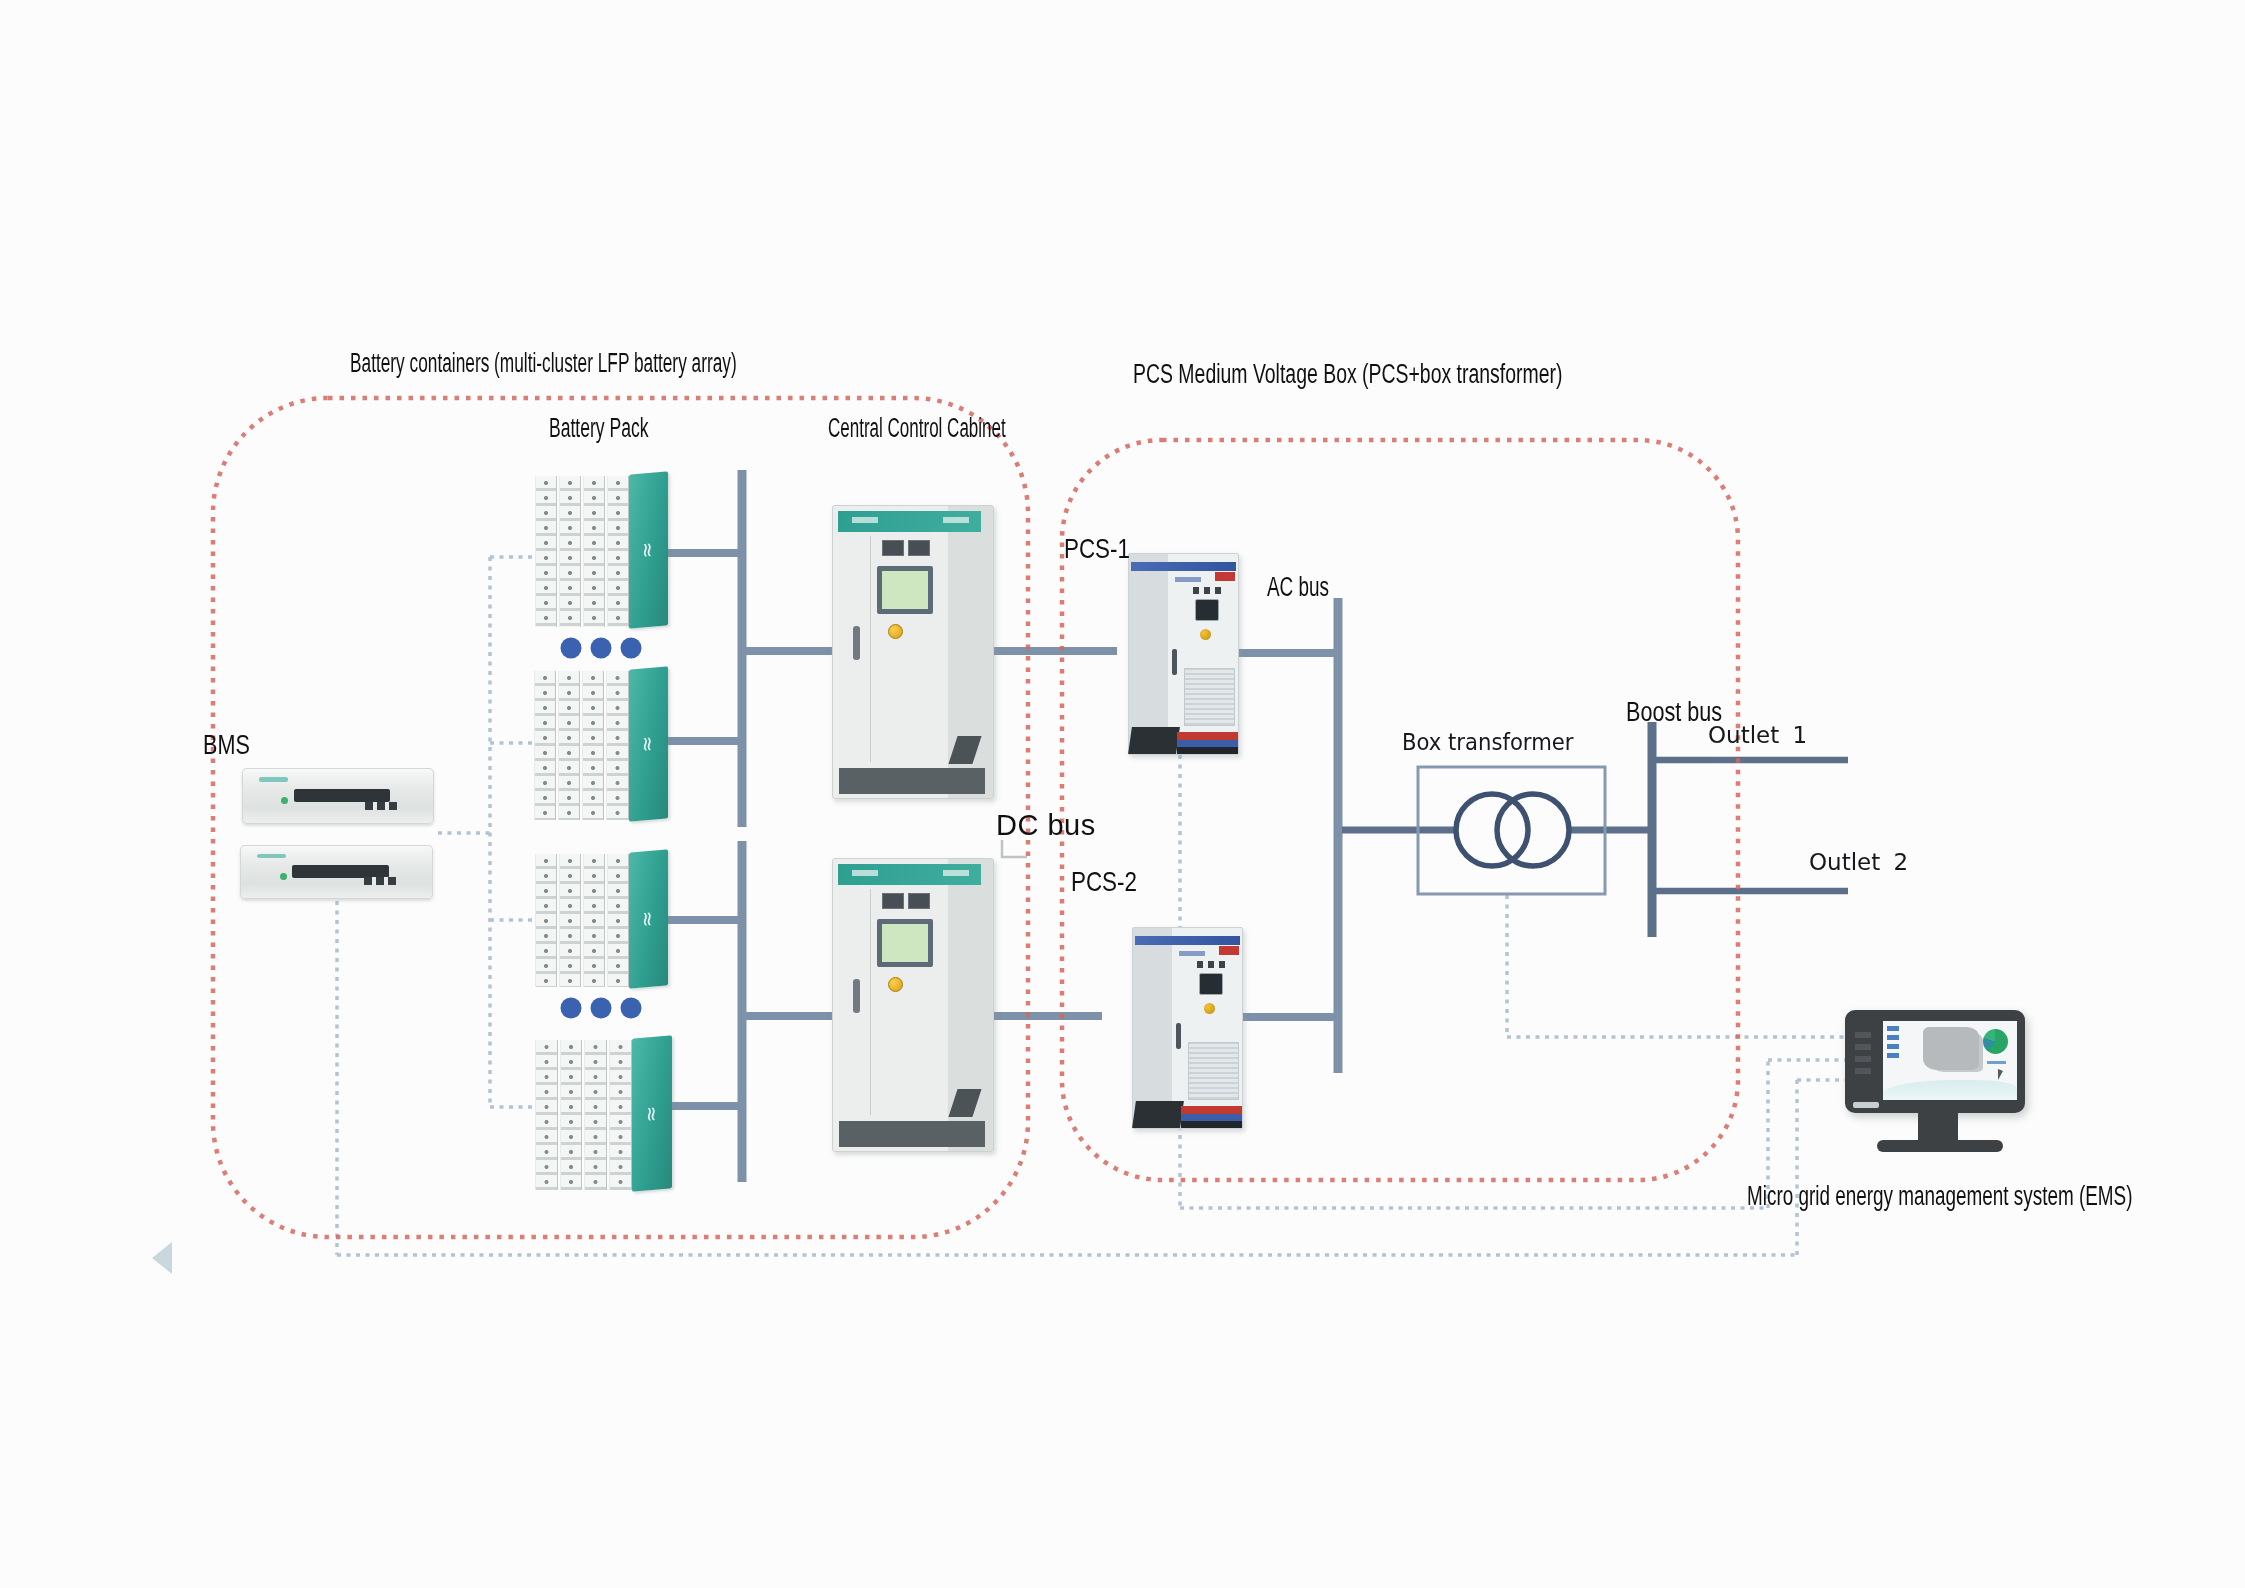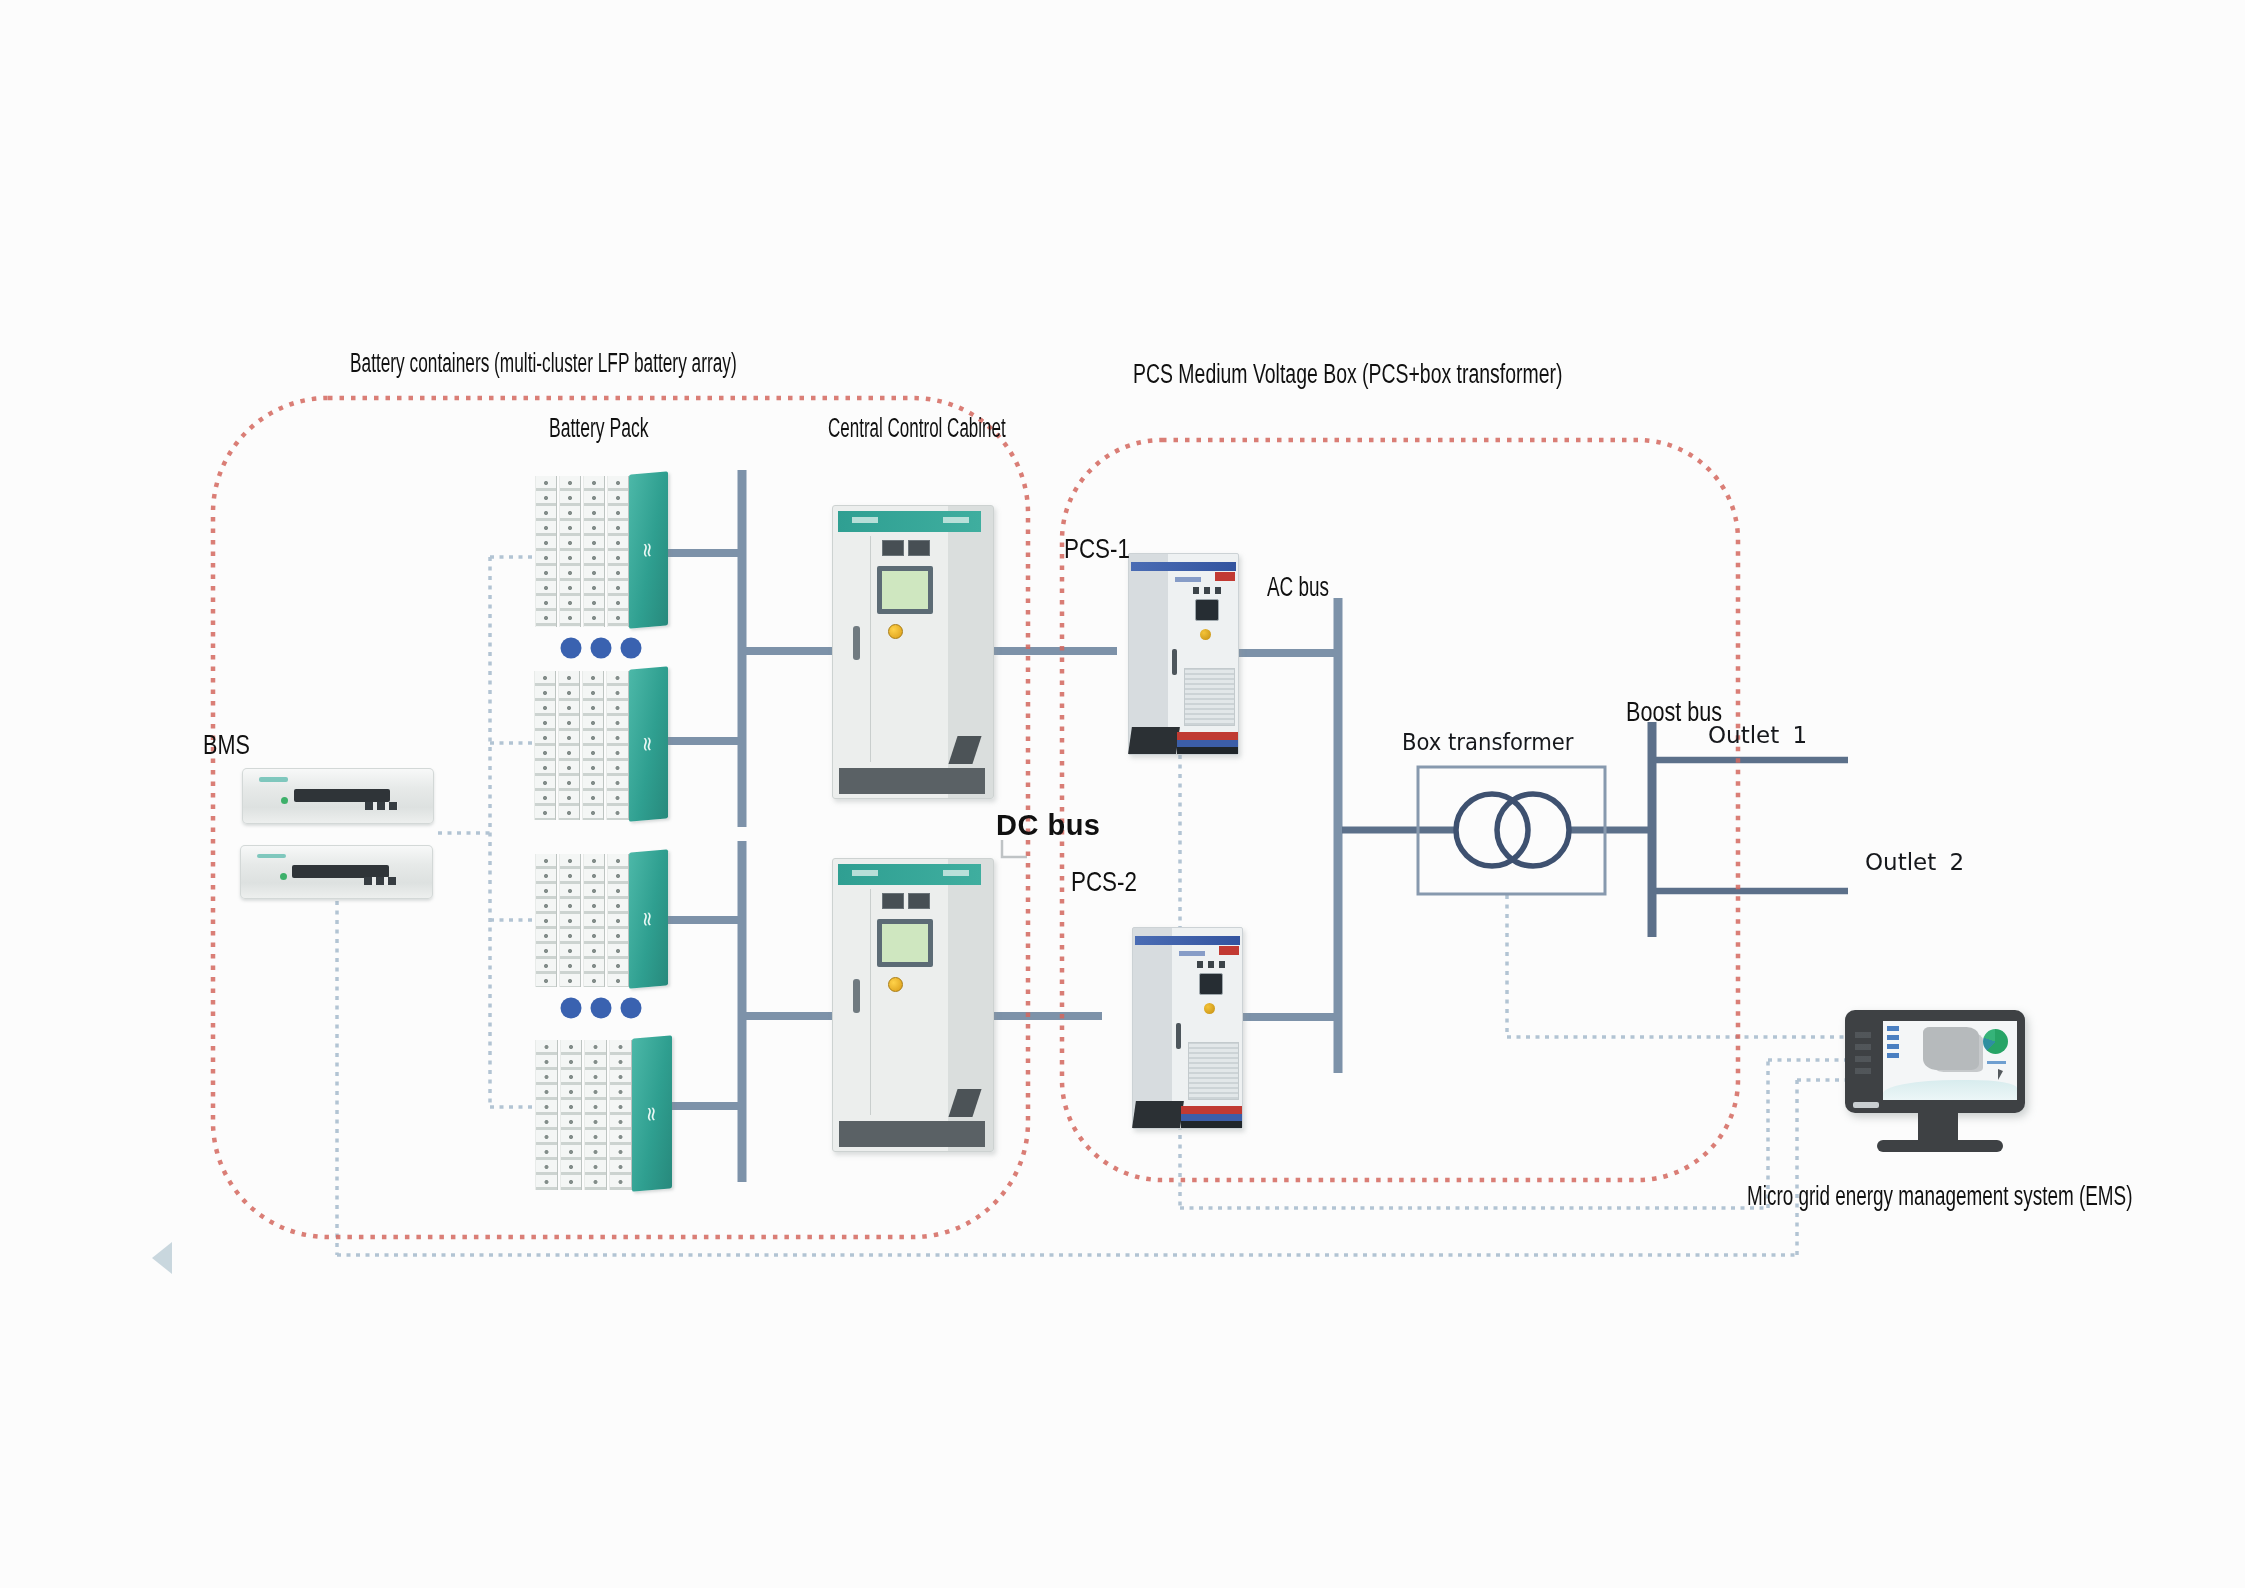--- a/index.html
+++ b/index.html
@@ -8,21 +8,21 @@
     background:#fcfcfc;font-family:"Liberation Sans",sans-serif;
   }
   svg.lines{position:absolute;left:0;top:0;z-index:1;}
   .dev{position:absolute;z-index:2;}
   .lbl{
     position:absolute;z-index:3;white-space:nowrap;color:#101010;
     font-family:"Liberation Sans",sans-serif;line-height:1.1;
     transform-origin:0 0;
   }
   .wide{font-family:"DejaVu Sans",sans-serif;color:#16181c;}
-  .bold{font-weight:bold;}
+  .bold{font-weight:normal;}
 
   
   .bms{background:linear-gradient(180deg,#f8f9f9 0%,#e7eae9 35%,#dde1e0 70%,#eef0ef 100%);
        border-radius:5px;box-shadow:0 2px 3px rgba(120,130,130,.25), inset 0 0 0 1px #d3d8d7;}
   .bms .slot{position:absolute;left:27%;top:37%;width:50%;height:24%;background:#2f3438;border-radius:2px;}
   .bms .ports{position:absolute;left:64%;top:60%;width:17%;height:15%;
        background:repeating-linear-gradient(90deg,#363c41 0 8px,#e8eaea 8px 12px);}
   .bms .led{position:absolute;left:20.5%;top:52%;width:7px;height:7px;border-radius:50%;background:#3db06a;}
   .bms .logo{position:absolute;left:9%;top:16%;width:15%;height:9%;background:#59b9ac;opacity:.75;border-radius:2px;}
 
@@ -310,16 +310,16 @@
 
   <div class="lbl bold" style="left:996px;top:810px;font-size:29px;letter-spacing:.5px;">DC bus</div>
 
   <div class="lbl" style="left:1064px;top:534px;font-size:28px;transform:scaleX(.8);">PCS-1</div>
   <div class="lbl" style="left:1071px;top:867px;font-size:28px;transform:scaleX(.8);">PCS-2</div>
   <div class="lbl" style="left:1267px;top:573px;font-size:27px;transform:scaleX(.7);">AC bus</div>
   <div class="lbl" style="left:1626px;top:698px;font-size:27px;transform:scaleX(.8);">Boost bus</div>
 
   <div class="lbl wide" style="left:1402px;top:730px;font-size:23px;transform:scaleX(.92);">Box transformer</div>
   <div class="lbl wide" style="left:1708px;top:723px;font-size:23px;word-spacing:6px;">Outlet 1</div>
-  <div class="lbl wide" style="left:1865px;top:850px;font-size:23px;word-spacing:6px;">Outlet 2</div>
+  <div class="lbl wide" style="left:1809px;top:850px;font-size:23px;word-spacing:6px;">Outlet 2</div>
 
   <div class="lbl" style="left:1747px;top:1182px;font-size:27px;transform:scaleX(.70);">Micro grid energy management system (EMS)</div>
 </div>
 
 </body></html>

